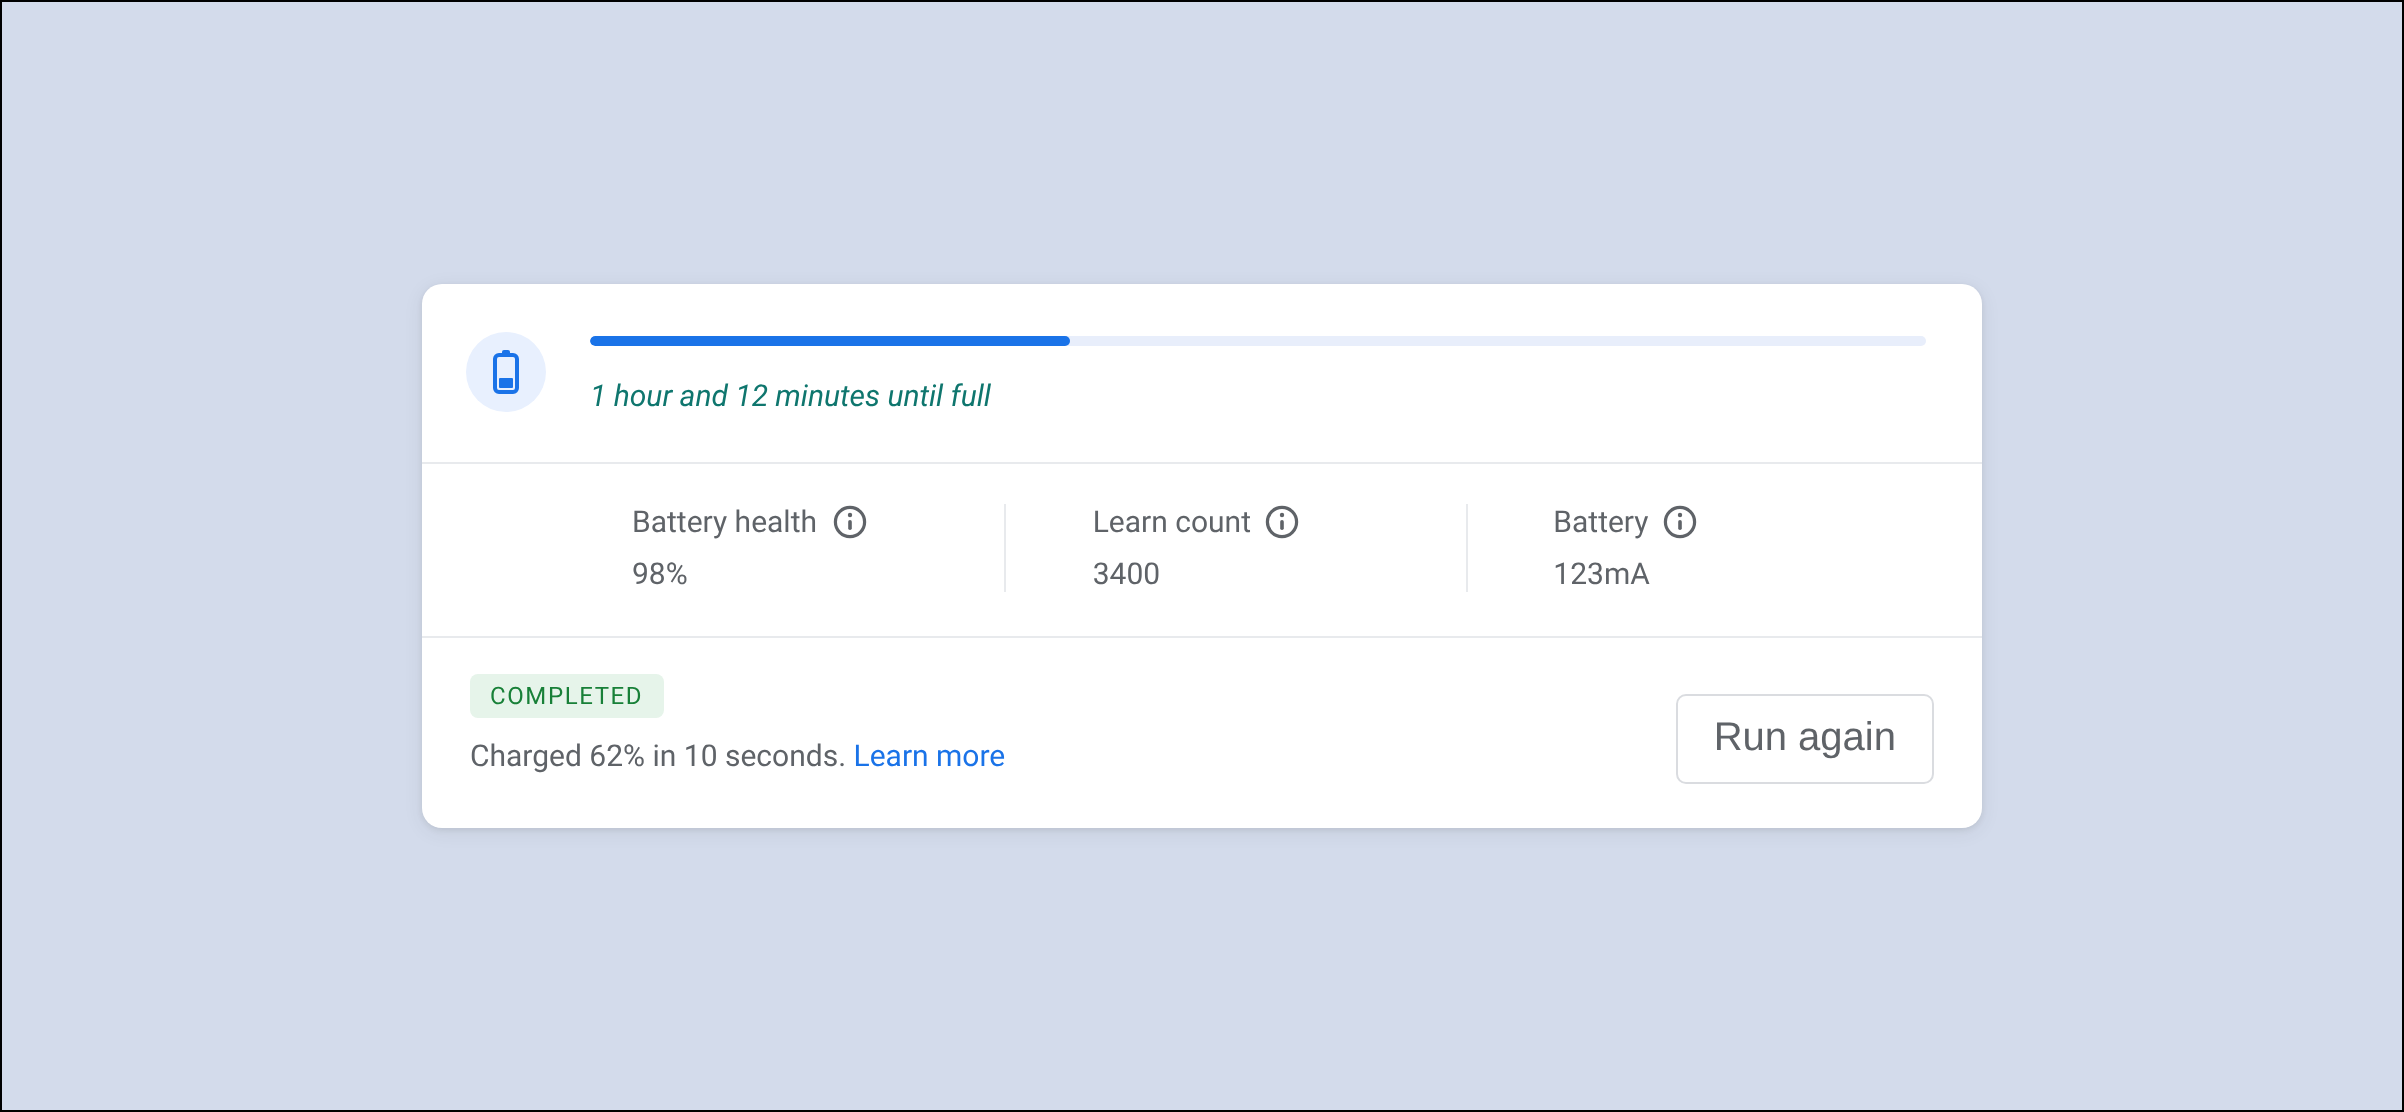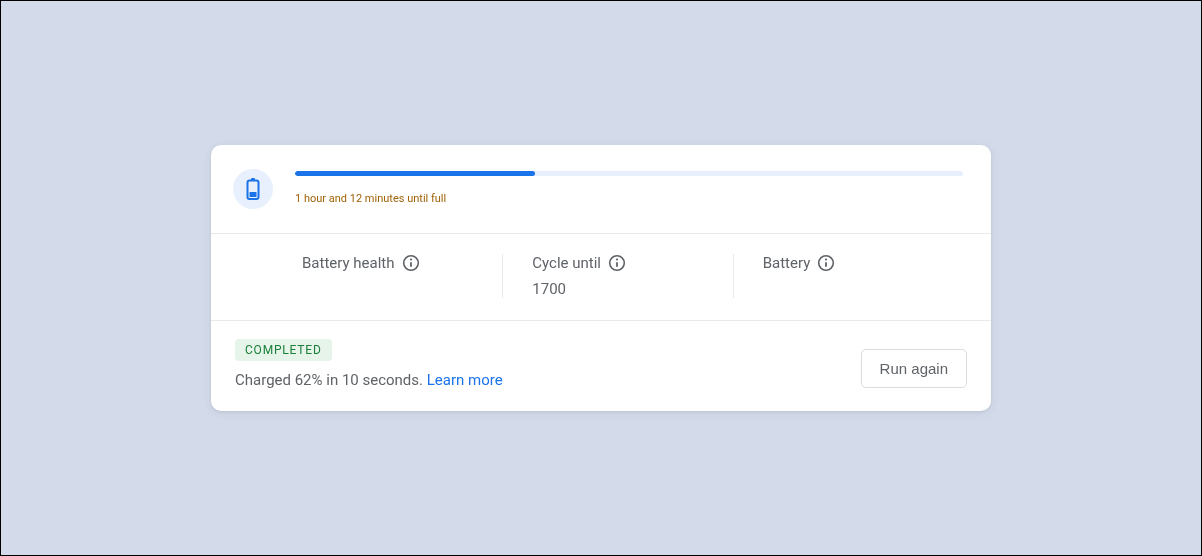--- a/index.html
+++ b/index.html
@@ -47,28 +47,29 @@
       overflow: hidden;
       margin-top: 4px;
     }
     .progress-fill {
       height: 100%;
       background: #1a73e8;
       border-radius: 3px;
     }
     .time-text {
       margin-top: 16px;
-      font-size: 11px;
-      color: #a16207;
+      font-size: 15px;
+      color: #0f766e;
+      font-style: italic;
     }
     .section-stats {
       display: flex;
       border-top: 1px solid #e8eaed;
       padding: 20px 28px 22px 28px;
-      gap: 1px;
+      gap: 15px;
     }
     .stats-spacer { width: 62px; flex-shrink: 0; }
     .stat {
       flex: 1;
       padding-right: 20px;
       border-right: 1px solid #e8eaed;
       padding-left: 0;
     }
     .stat + .stat { padding-left: 28px; }
     .stat:last-child { border-right: none; }
@@ -117,21 +118,21 @@
     .learn-more {
       color: #1a73e8;
       text-decoration: none;
       cursor: pointer;
     }
     .run-again {
       background: #fff;
       border: 1px solid #dadce0;
       border-radius: 5px;
       padding: 10px 18px;
-      font-size: 15px;
+      font-size: 20px;
       color: #5f6368;
       cursor: pointer;
       margin-top: 10px;
     }
   </style>
 </head>
 <body>
 
 <div class="card">
 
@@ -158,47 +159,49 @@
       <div class="stat-label-row">
         <span>Battery health</span>
         <span class="info-icon">
           <svg width="18" height="18" viewBox="0 0 18 18">
               <circle cx="9" cy="9" r="7.3" stroke="#5f6368" stroke-width="1.6" fill="none"></circle>
               <rect x="8.1" y="8" width="1.8" height="5" rx="0.9" fill="#5f6368"></rect>
               <circle cx="9" cy="5.5" r="1.1" fill="#5f6368"></circle>
             </svg>
         </span>
       </div>
+      <div class="stat-value">98%</div>
     </div>
 
     <div class="stat">
       <div class="stat-label-row">
-        <span>Cycle until</span>
+        <span>Learn count</span>
         <span class="info-icon">
           <svg width="18" height="18" viewBox="0 0 18 18">
               <circle cx="9" cy="9" r="7.3" stroke="#5f6368" stroke-width="1.6" fill="none"></circle>
               <rect x="8.1" y="8" width="1.8" height="5" rx="0.9" fill="#5f6368"></rect>
               <circle cx="9" cy="5.5" r="1.1" fill="#5f6368"></circle>
             </svg>
         </span>
       </div>
-      <div class="stat-value">1700</div>
+      <div class="stat-value">3400</div>
     </div>
 
     <div class="stat">
       <div class="stat-label-row">
         <span>Battery</span>
         <span class="info-icon">
           <svg width="18" height="18" viewBox="0 0 18 18">
               <circle cx="9" cy="9" r="7.3" stroke="#5f6368" stroke-width="1.6" fill="none"></circle>
               <rect x="8.1" y="8" width="1.8" height="5" rx="0.9" fill="#5f6368"></rect>
               <circle cx="9" cy="5.5" r="1.1" fill="#5f6368"></circle>
             </svg>
         </span>
       </div>
+      <div class="stat-value">123mA</div>
     </div>
   </div>
 
   <div class="section-bottom">
     <div class="bottom-left">
       <span class="badge">COMPLETED</span>
       <div class="result-text">
         <span>Charged 62% in 10 seconds. </span><a class="learn-more">Learn more</a>
       </div>
     </div>

